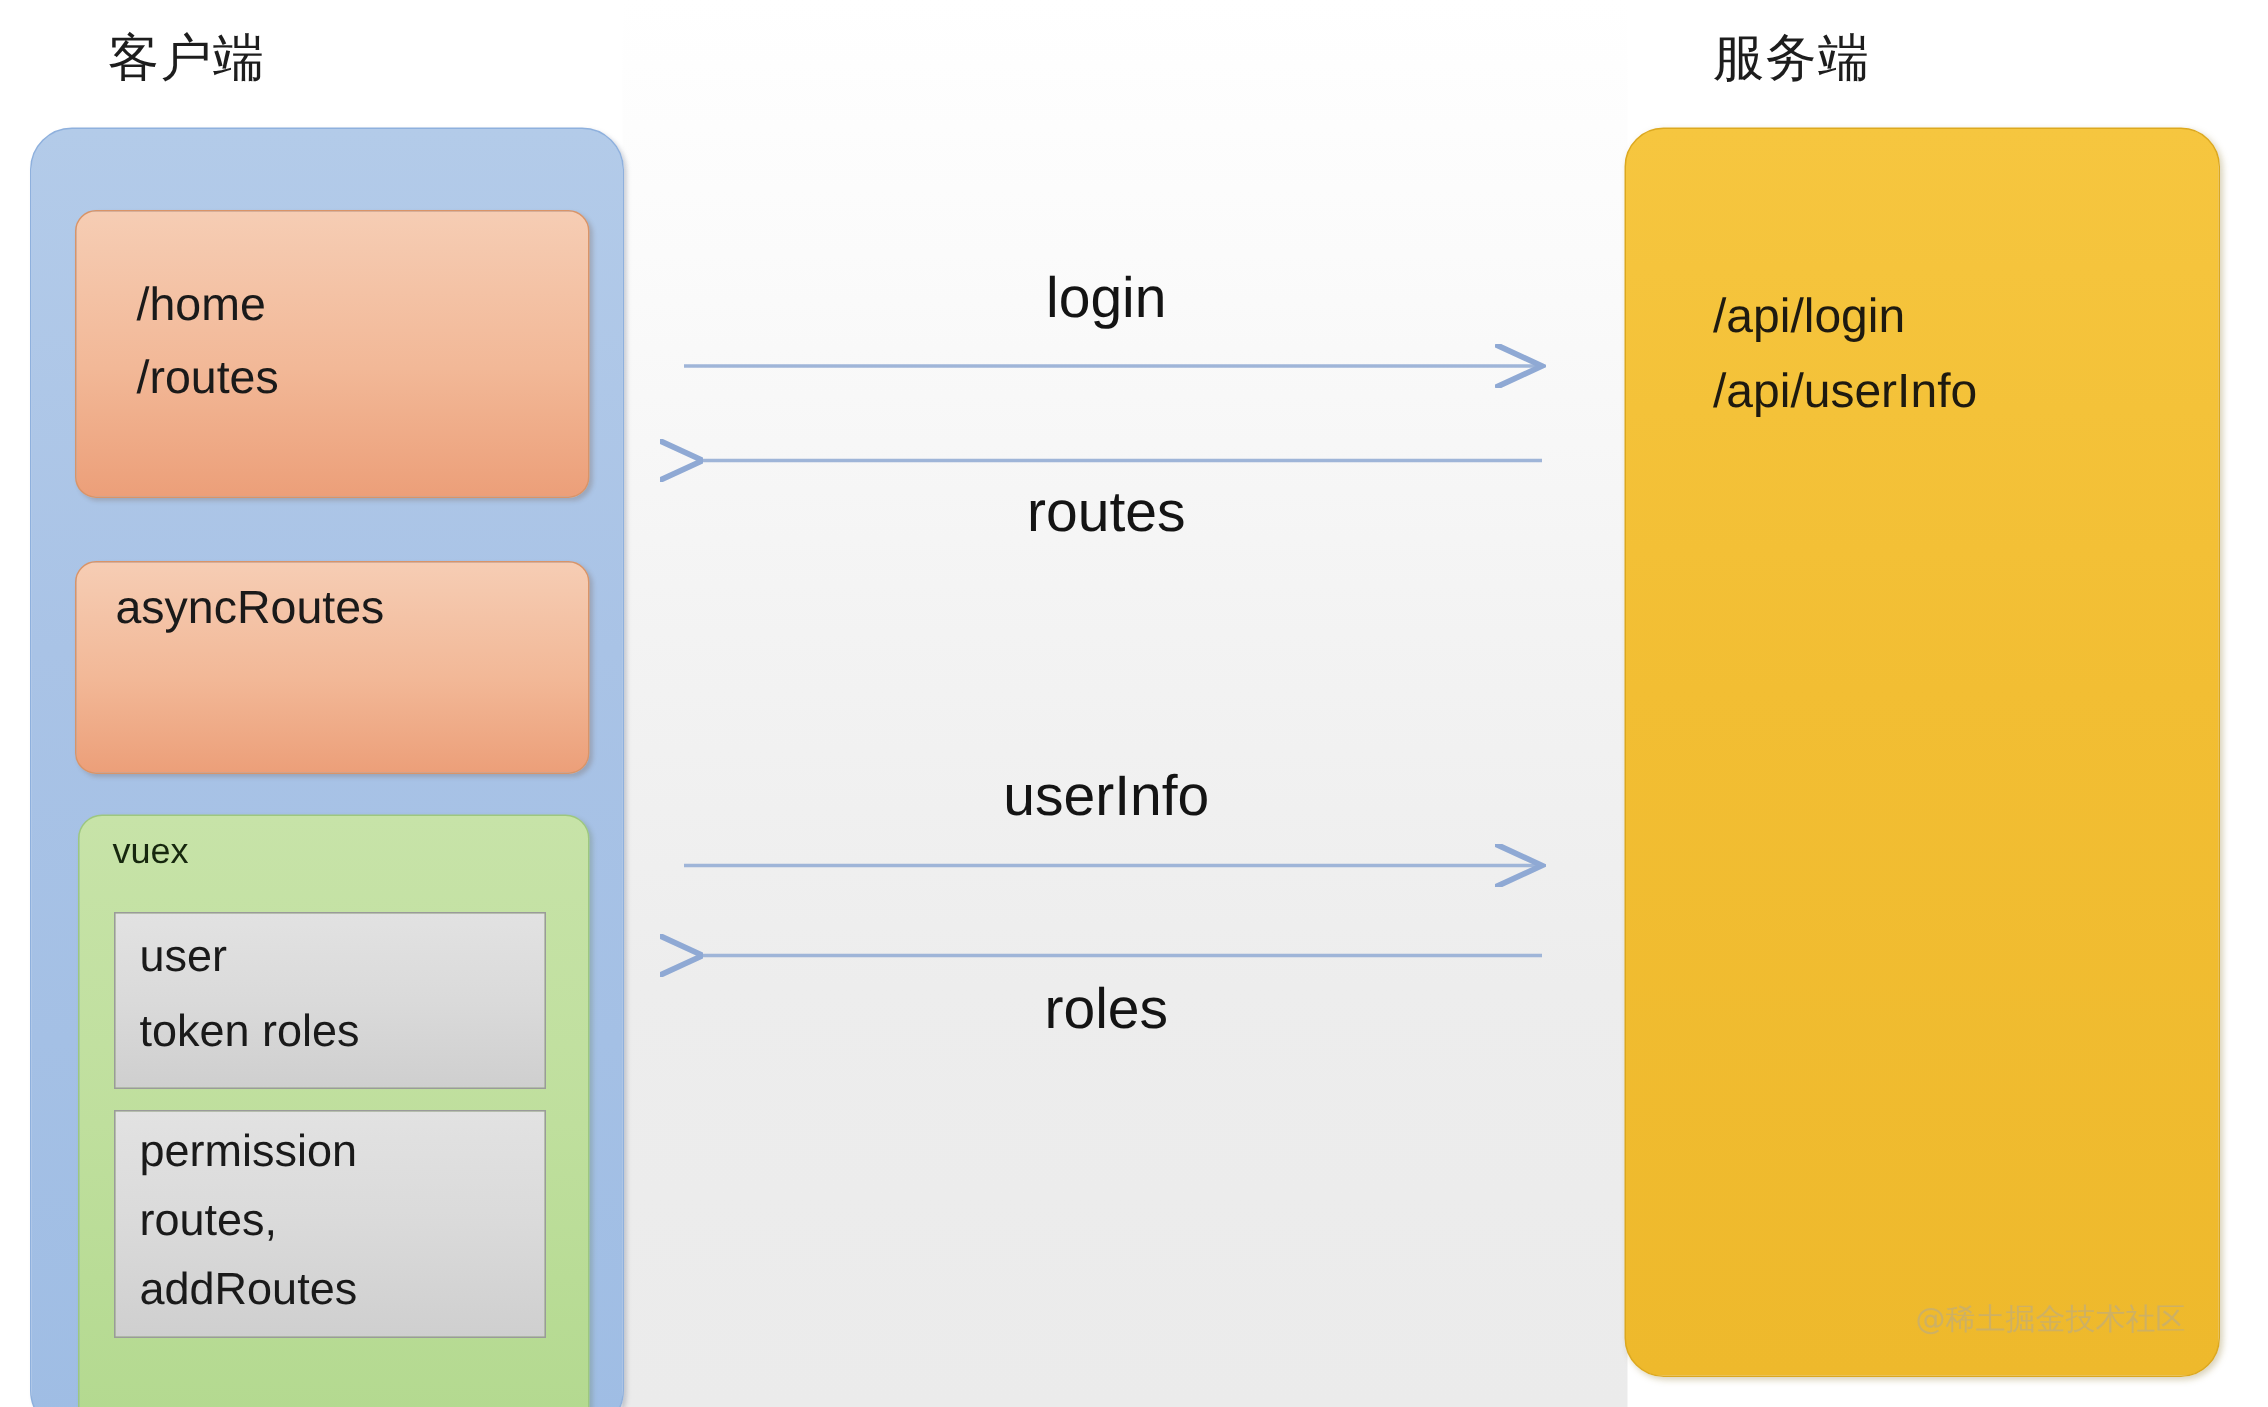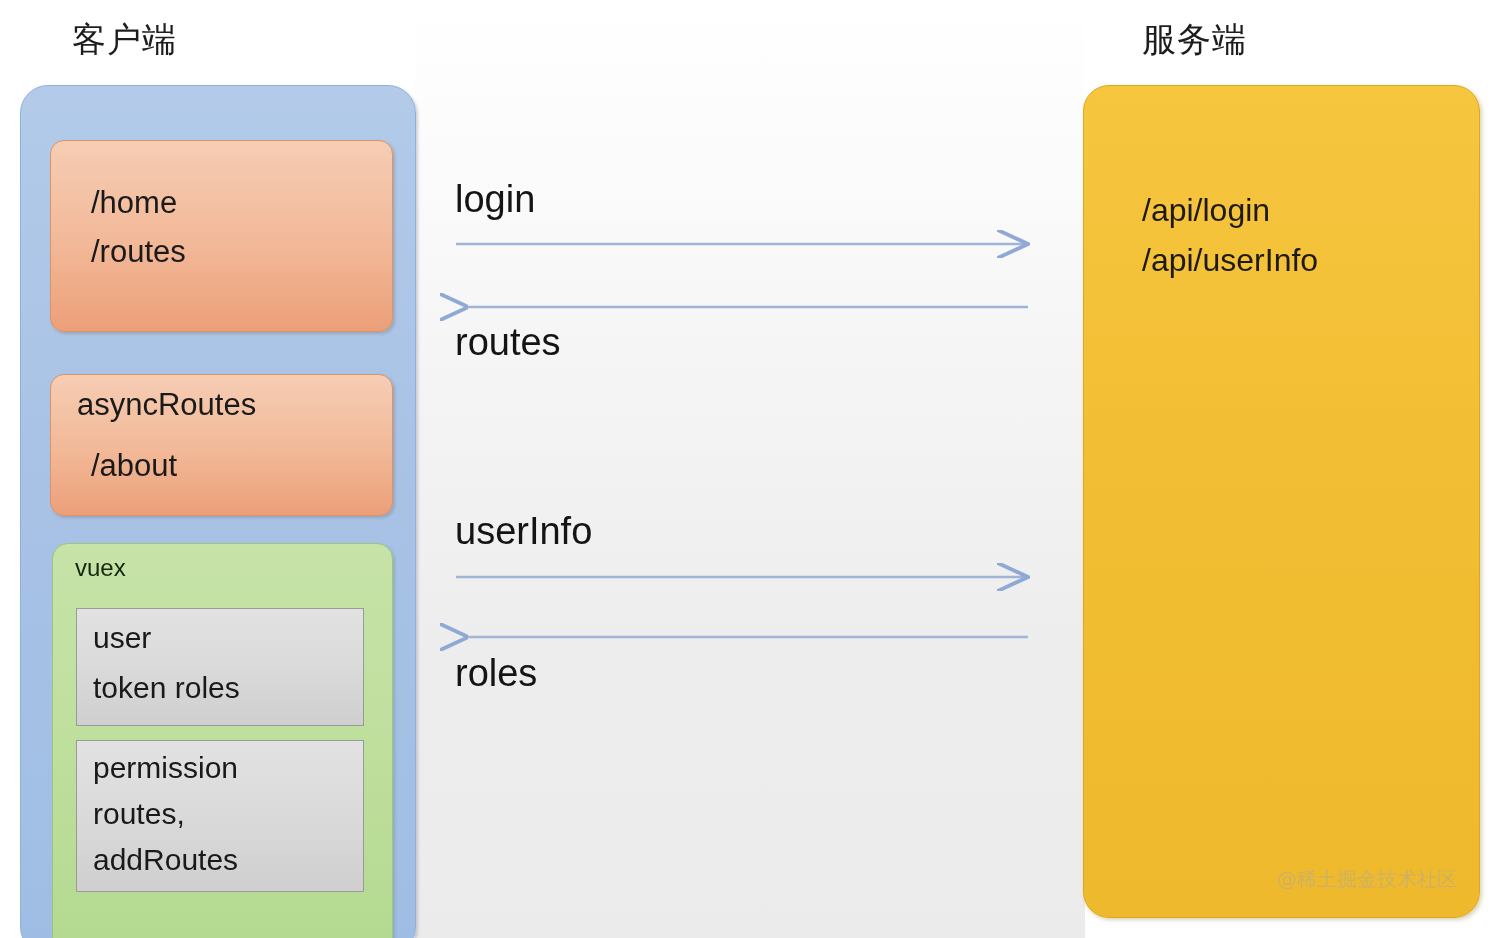--- a/index.html
+++ b/index.html
@@ -109,21 +109,21 @@
   .watermark{
     position:absolute; right:22px; bottom:24px;
     font-size:20px; color:#cbb069; opacity:.9; white-space:nowrap;
     font-family:"DejaVu Sans","Liberation Sans",sans-serif;
   }
 
   
   .arrow-svg{ position:absolute; left:440px; top:0; width:620px; height:938px; pointer-events:none; }
   .flow-label{
     position:absolute; font-size:38px; line-height:1.0; color:#141414;
-    white-space:nowrap; 
+    white-space:nowrap; text-align:center;
     font-family:"Liberation Sans","DejaVu Sans",sans-serif;
   }
   .lab-login   { left:455px; top:180px; width:565px; }
   .lab-token   { left:455px; top:323px; width:565px; }
   .lab-userinfo{ left:455px; top:512px; width:565px; }
   .lab-roles   { left:455px; top:654px; width:565px; }
 </style>
 </head>
 <body>
 
@@ -135,21 +135,20 @@
 
   <div class="client-box"></div>
 
   <div class="orange-box orange-1">
     <div class="box-line">/home</div>
     <div class="box-line">/routes</div>
   </div>
 
   <div class="orange-box orange-2">
     <div class="box-head">asyncRoutes</div>
-    <div class="box-line">/about</div>
   </div>
 
   <div class="vuex-box">
     <div class="vuex-head">vuex</div>
   </div>
 
   <div class="gray-box gray-2">
     <div class="gray-line">permission</div>
     <div class="gray-line">routes,</div>
     <div class="gray-line">addRoutes</div>

